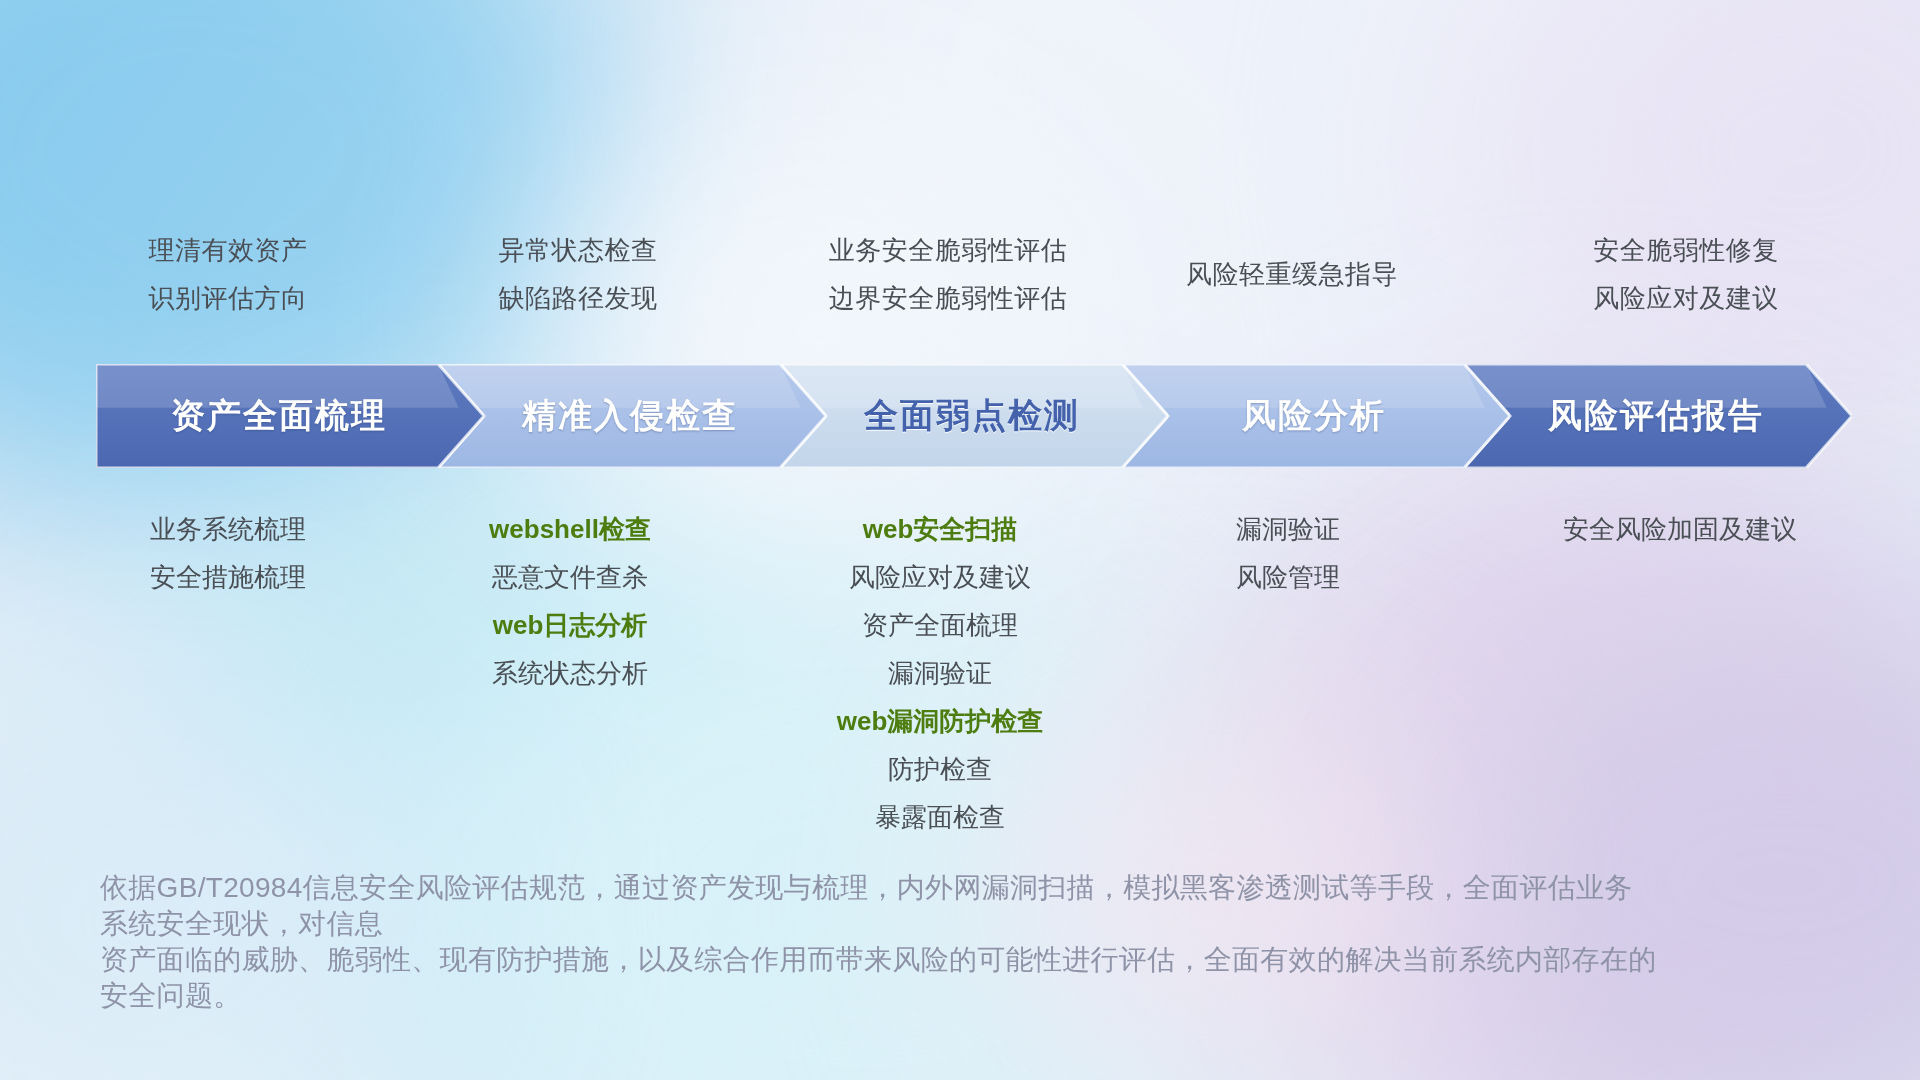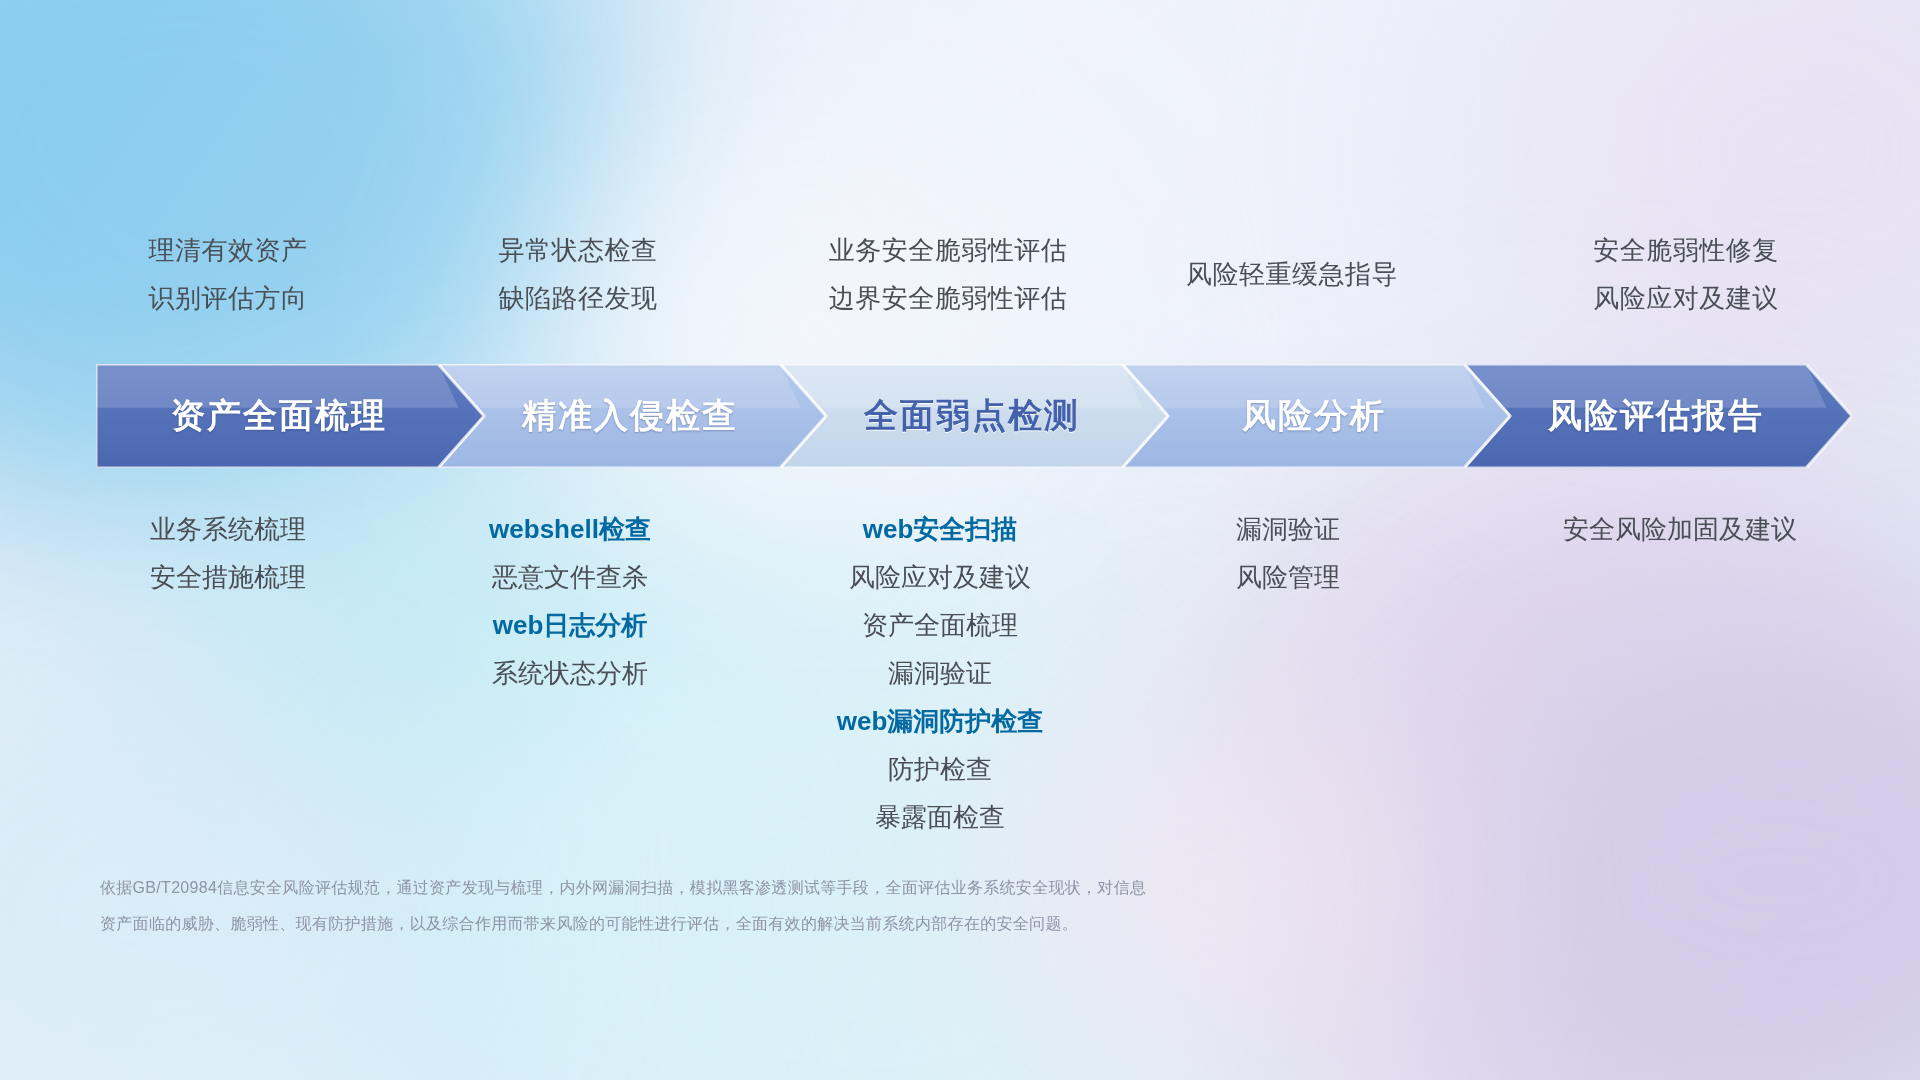--- a/index.html
+++ b/index.html
@@ -42,25 +42,25 @@
   .chev .cap{position:relative;z-index:3;white-space:nowrap;font-weight:bold;
     font-size:34px;letter-spacing:2px;width:100%;text-align:center;}
   .chev .shape{position:absolute;inset:0;}
   .chev .shape svg{display:block;width:100%;height:100%;}
 
   
   .botrow{position:absolute;top:505px;left:0;width:1920px;}
   .botcol{position:absolute;text-align:center;color:#4a4f55;font-size:26px;line-height:48px;
     white-space:nowrap;}
   .botcol .it{display:block;}
-  .botcol .it.b{font-weight:bold;color:#0369a1;}
+  .botcol .it.b{font-weight:bold;color:#4d7c0f;}
 
   
   #footer{position:absolute;top:870px;left:100px;width:1560px;
-    color:#8f93a8;font-size:16px;line-height:36px;letter-spacing:.3px;}
+    color:#8f93a8;font-size:28px;line-height:36px;letter-spacing:.3px;}
   #footer p{margin:0;}
 </style>
 </head>
 <body>
 
 <div id="bg">
   <div class="blob b1"></div>
   <div class="blob b4"></div>
   <div class="blob b6"></div>
   <div class="blob b2"></div>

